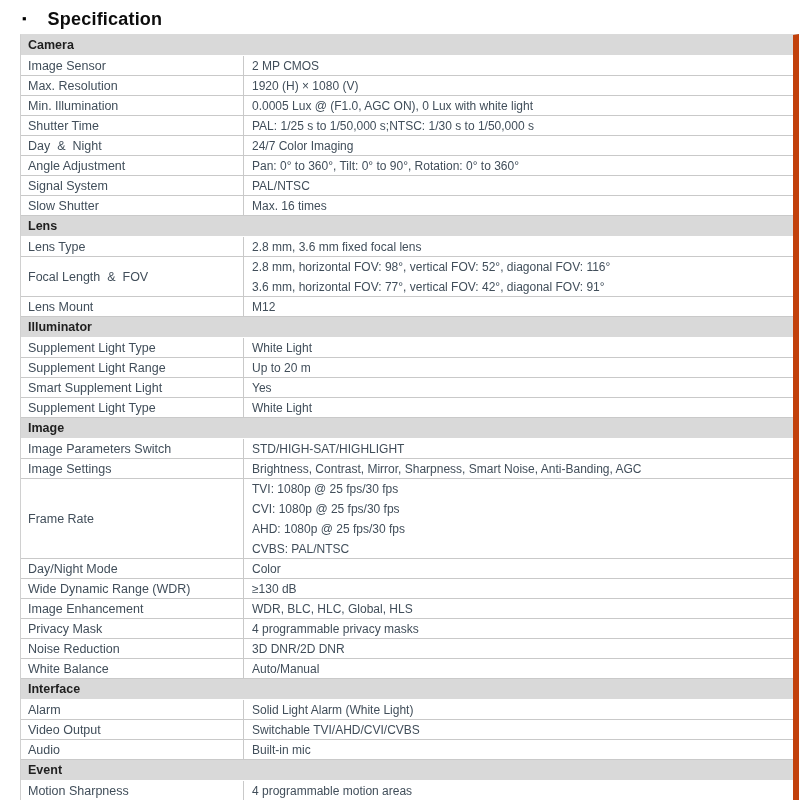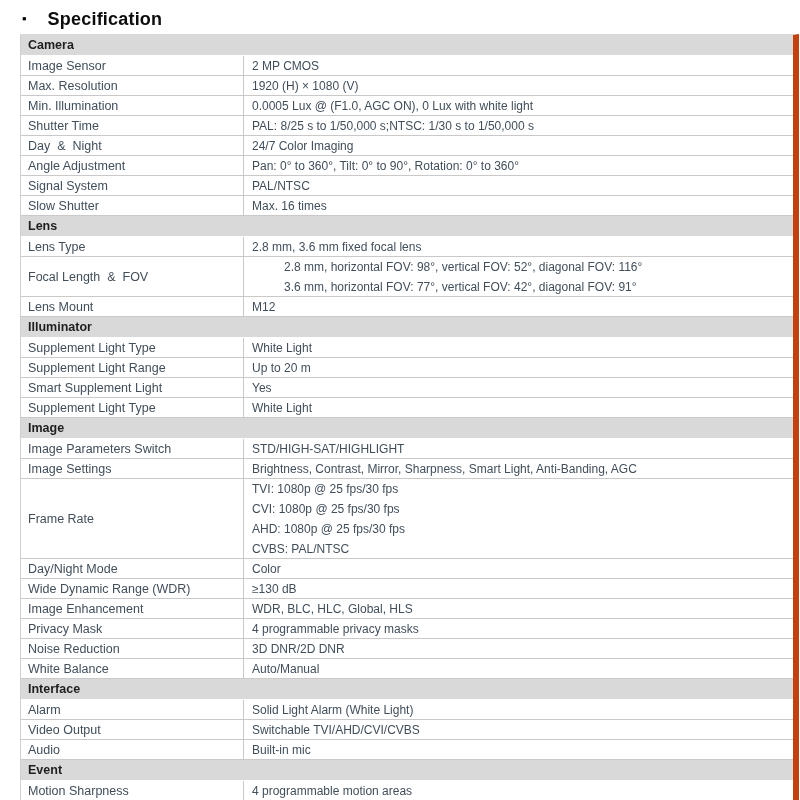--- a/index.html
+++ b/index.html
@@ -59,21 +59,21 @@
     font-weight: bold;
     color: #1f1f1f;
     white-space: pre-wrap;
   }
   .row {
     box-sizing: border-box;
     display: flex;
     border-bottom: 1px solid #c9c9c9;
   }
   .row.lines-1 { height: 20px; }
-  .row.lines-2 { height: 40px; gap: 32px; }
+  .row.lines-2 { height: 40px; }
   .row.lines-4 { height: 80px; }
   .cell-label {
     box-sizing: border-box;
     width: 223px;
     flex: 0 0 223px;
     padding-left: 7px;
     border-right: 1px solid #c9c9c9;
     display: flex;
     align-items: center;
     font-size: 12.5px;
@@ -115,21 +115,21 @@
       <div class="row lines-1">
         <div class="cell-label">Max. Resolution</div>
         <div class="cell-value">1920 (H) × 1080 (V)</div>
       </div>
       <div class="row lines-1">
         <div class="cell-label">Min. Illumination</div>
         <div class="cell-value">0.0005 Lux @ (F1.0, AGC ON), 0 Lux with white light</div>
       </div>
       <div class="row lines-1">
         <div class="cell-label">Shutter Time</div>
-        <div class="cell-value">PAL: 8/25 s to 1/50,000 s;NTSC: 1/30 s to 1/50,000 s</div>
+        <div class="cell-value">PAL: 1/25 s to 1/50,000 s;NTSC: 1/30 s to 1/50,000 s</div>
       </div>
       <div class="row lines-1">
         <div class="cell-label">Day  &amp;  Night</div>
         <div class="cell-value">24/7 Color Imaging</div>
       </div>
       <div class="row lines-1">
         <div class="cell-label">Angle Adjustment</div>
         <div class="cell-value">Pan: 0° to 360°, Tilt: 0° to 90°, Rotation: 0° to 360°</div>
       </div>
       <div class="row lines-1">
@@ -170,21 +170,21 @@
         <div class="cell-label">Supplement Light Type</div>
         <div class="cell-value">White Light</div>
       </div>
       <div class="section-header">Image</div>
       <div class="row lines-1">
         <div class="cell-label">Image Parameters Switch</div>
         <div class="cell-value">STD/HIGH-SAT/HIGHLIGHT</div>
       </div>
       <div class="row lines-1">
         <div class="cell-label">Image Settings</div>
-        <div class="cell-value">Brightness, Contrast, Mirror, Sharpness, Smart Light, Anti-Banding, AGC</div>
+        <div class="cell-value">Brightness, Contrast, Mirror, Sharpness, Smart Noise, Anti-Banding, AGC</div>
       </div>
       <div class="row lines-4">
         <div class="cell-label">Frame Rate</div>
         <div class="cell-value"><div class="value-line">TVI: 1080p @ 25 fps/30 fps</div><div class="value-line">CVI: 1080p @ 25 fps/30 fps</div><div class="value-line">AHD: 1080p @ 25 fps/30 fps</div><div class="value-line">CVBS: PAL/NTSC</div></div>
       </div>
       <div class="row lines-1">
         <div class="cell-label">Day/Night Mode</div>
         <div class="cell-value">Color</div>
       </div>
       <div class="row lines-1">

